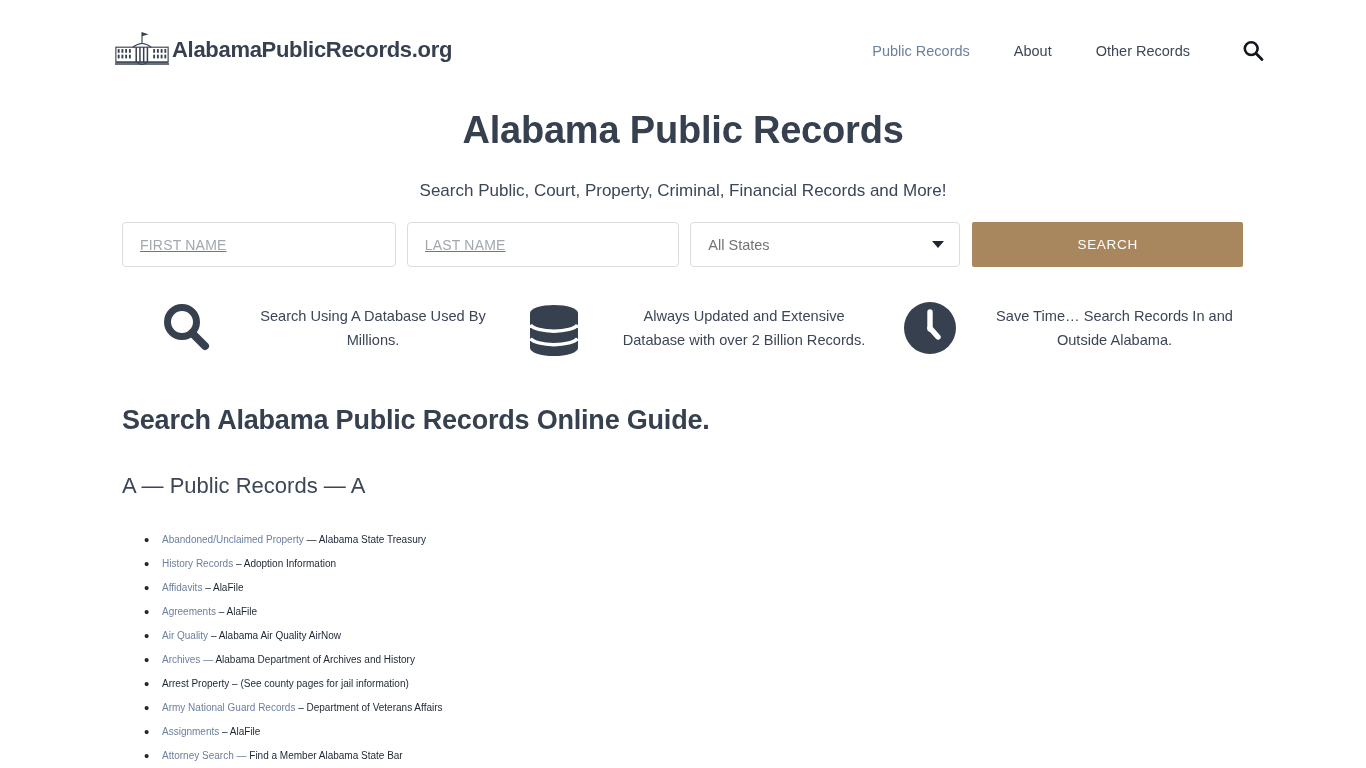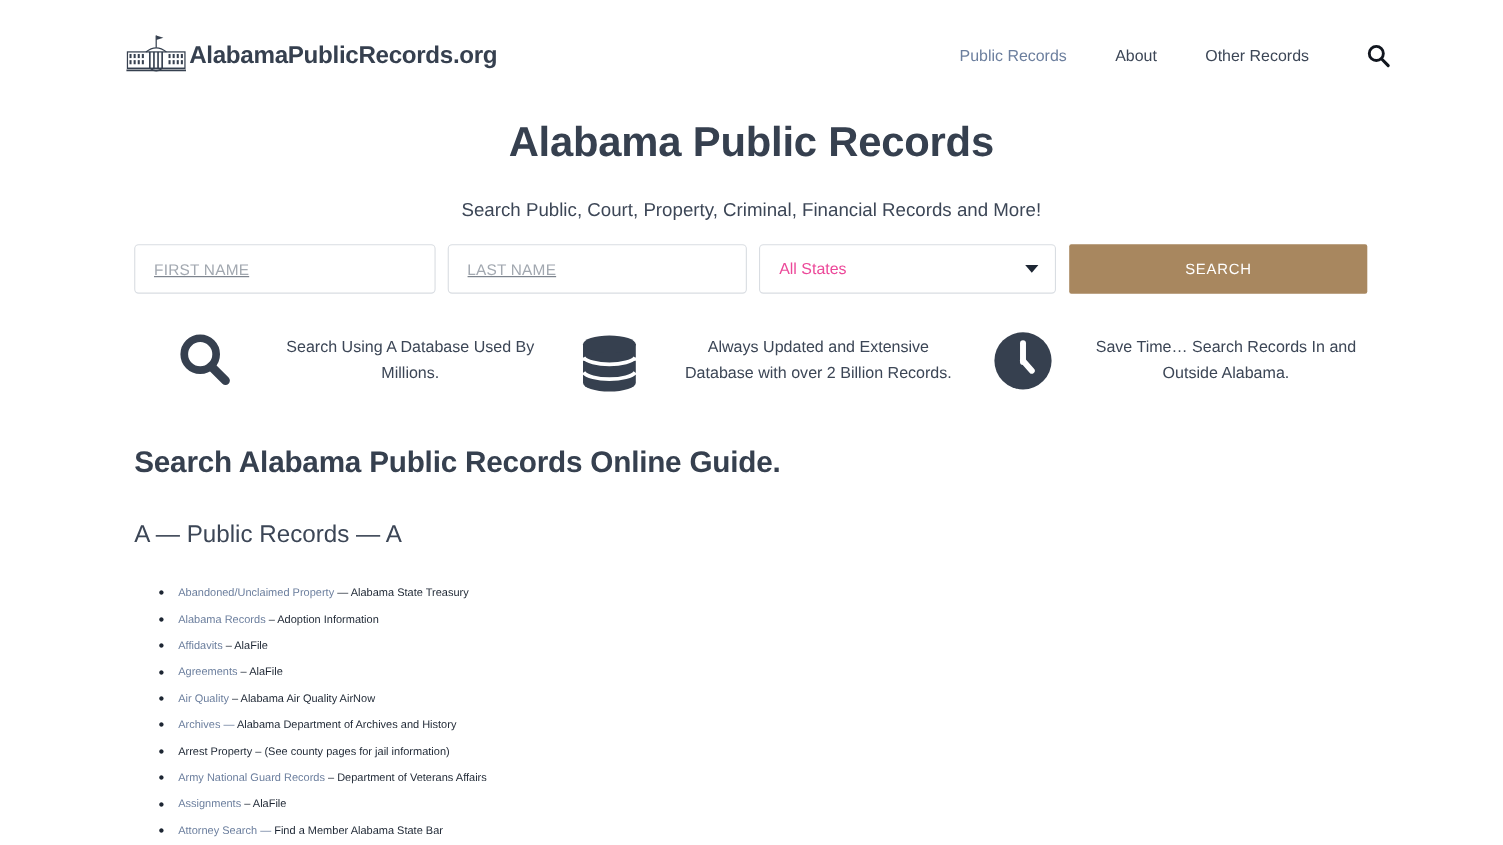--- a/index.html
+++ b/index.html
@@ -72,21 +72,21 @@
   }
   .field::placeholder { color: #a2a8b0; letter-spacing: 0.2px; }
   .field-first { width: 274px; margin-right: 11px; }
   .field-last  { width: 273px; margin-right: 11px; }
 
   .select-wrap { position: relative; width: 270px; margin-right: 12px; }
   .select-box {
     width: 270px; height: 45px;
     border: 1px solid #d9dde2; border-radius: 4px; background: #fff;
     display: flex; align-items: center; padding: 0 17px;
-    font-size: 14.5px; color: #ec4899; cursor: pointer;
+    font-size: 14.5px; color: #737373; cursor: pointer;
   }
   .select-caret {
     position: absolute; right: 16px; top: 19px;
     width: 0; height: 0;
     border-left: 6px solid transparent; border-right: 6px solid transparent;
     border-top: 7px solid #1d2633; pointer-events: none;
   }
   .search-submit {
     width: 271px; height: 45px; border: none; border-radius: 2px;
     background: #a8875f; color: #ffffff;
@@ -253,21 +253,21 @@
     </div>
     <div class="feature-copy">Save Time… Search Records In and Outside Alabama.</div>
   </div>
 </section>
 
 <section class="guide">
   <h2 class="guide-h2">Search Alabama Public Records Online Guide.</h2>
   <h3 class="guide-h3">A — Public Records — A</h3>
   <ul class="record-list" id="records-list">
       <li class="record-item"><a class="record-link" href="#">Abandoned/Unclaimed Property</a><span class="record-sep"> — </span><span>Alabama State Treasury</span></li>
-      <li class="record-item"><a class="record-link" href="#">Alabama Records</a><span class="record-sep"> – </span><span>Adoption Information</span></li>
+      <li class="record-item"><a class="record-link" href="#">History Records</a><span class="record-sep"> – </span><span>Adoption Information</span></li>
       <li class="record-item"><a class="record-link" href="#">Affidavits</a><span class="record-sep"> – </span><span>AlaFile</span></li>
       <li class="record-item"><a class="record-link" href="#">Agreements</a><span class="record-sep"> – </span><span>AlaFile</span></li>
       <li class="record-item"><a class="record-link" href="#">Air Quality</a><span class="record-sep"> – </span><span>Alabama Air Quality AirNow</span></li>
       <li class="record-item"><a class="record-link" href="#">Archives</a><span class="record-sep linked"> — </span><span>Alabama Department of Archives and History</span></li>
       <li class="record-item"><span>Arrest Property</span><span class="record-sep"> – </span><span>(See county pages for jail information)</span></li>
       <li class="record-item"><a class="record-link" href="#">Army National Guard Records</a><span class="record-sep"> – </span><span>Department of Veterans Affairs</span></li>
       <li class="record-item"><a class="record-link" href="#">Assignments</a><span class="record-sep"> – </span><span>AlaFile</span></li>
       <li class="record-item"><a class="record-link" href="#">Attorney Search</a><span class="record-sep linked"> — </span><span>Find a Member Alabama State Bar</span></li>
     </ul>
 </section>

